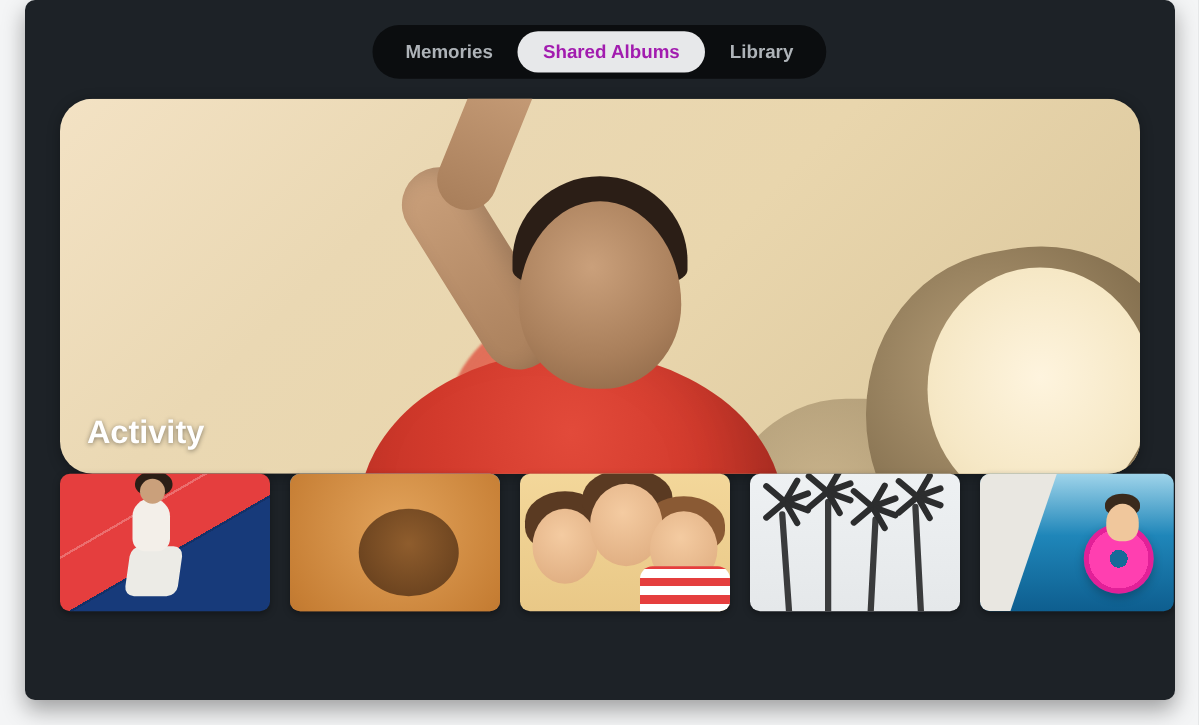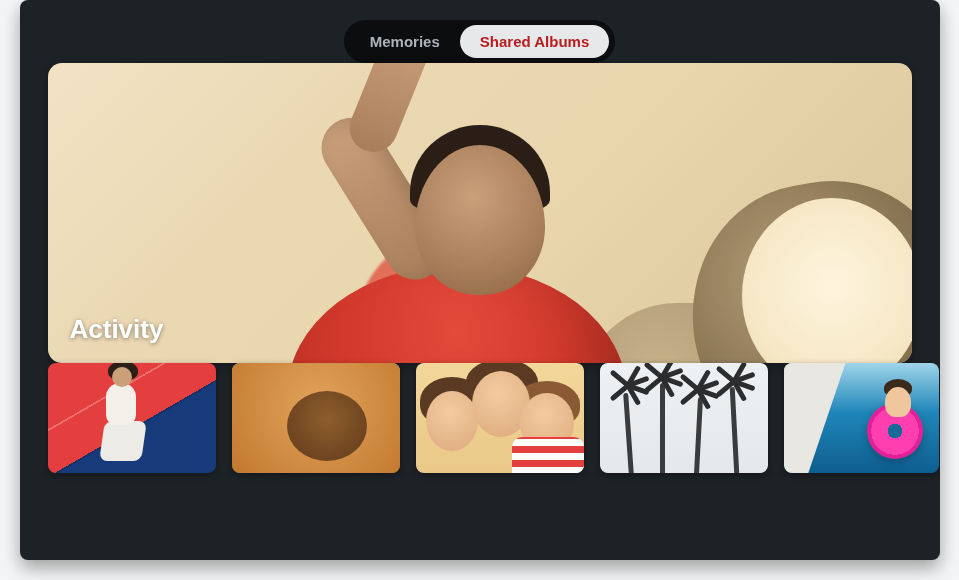--- a/index.html
+++ b/index.html
@@ -22,21 +22,21 @@
     box-shadow: 0 8px 18px rgba(0,0,0,0.35);
     overflow: hidden;
     padding: 20px 28px 0 28px;
     box-sizing: border-box;
   }
 
   
   .tabs {
     display: flex;
     justify-content: center;
-    margin-bottom: 0;
+    margin-bottom: 16px;
     text-align: center;
   }
   .tabs-pill {
     display: flex;
     align-items: center;
     background: #0b0d0f;
     border-radius: 999px;
     padding: 5px 6px;
     gap: 0;
   }
@@ -44,29 +44,29 @@
     color: #aeb3b8;
     font-size: 15px;
     font-weight: 600;
     padding: 8px 20px;
     border-radius: 999px;
     cursor: pointer;
     user-select: none;
   }
   .tab.active {
     background: #e7e8ea;
-    color: #b91c1c;
+    color: #a21caf;
   }
 
   
   .hero {
     position: relative;
     width: 100%;
     height: 300px;
-    border-radius: 14px;
+    border-radius: 26px;
     overflow: hidden;
     box-shadow: 0 2px 10px rgba(0,0,0,0.3);
   }
   .hero-bg {
     position: absolute; inset: 0;
     background: linear-gradient(135deg, #f3e2c4 0%, #ead8b3 30%, #e9d6ad 55%, #d9c59a 100%);
   }
   .rock {
     position: absolute;
     background: radial-gradient(circle at 40% 35%, #b59d77 0%, #7e6a4a 70%, #5d4e36 100%);
@@ -228,20 +228,21 @@
 </style>
 </head>
 <body>
 
 <div class="tv-frame">
 
   <div class="tabs">
     <div class="tabs-pill">
       <div class="tab">Memories</div>
       <div class="tab active">Shared Albums</div>
+      <div class="tab">Library</div>
     </div>
   </div>
 
   <div class="hero">
     <div class="hero-bg">
       <div class="rock r2"></div>
       <div class="rock r1"></div>
       <div class="rock hole"></div>
       <div class="person">
         <div class="sleeve"></div>

